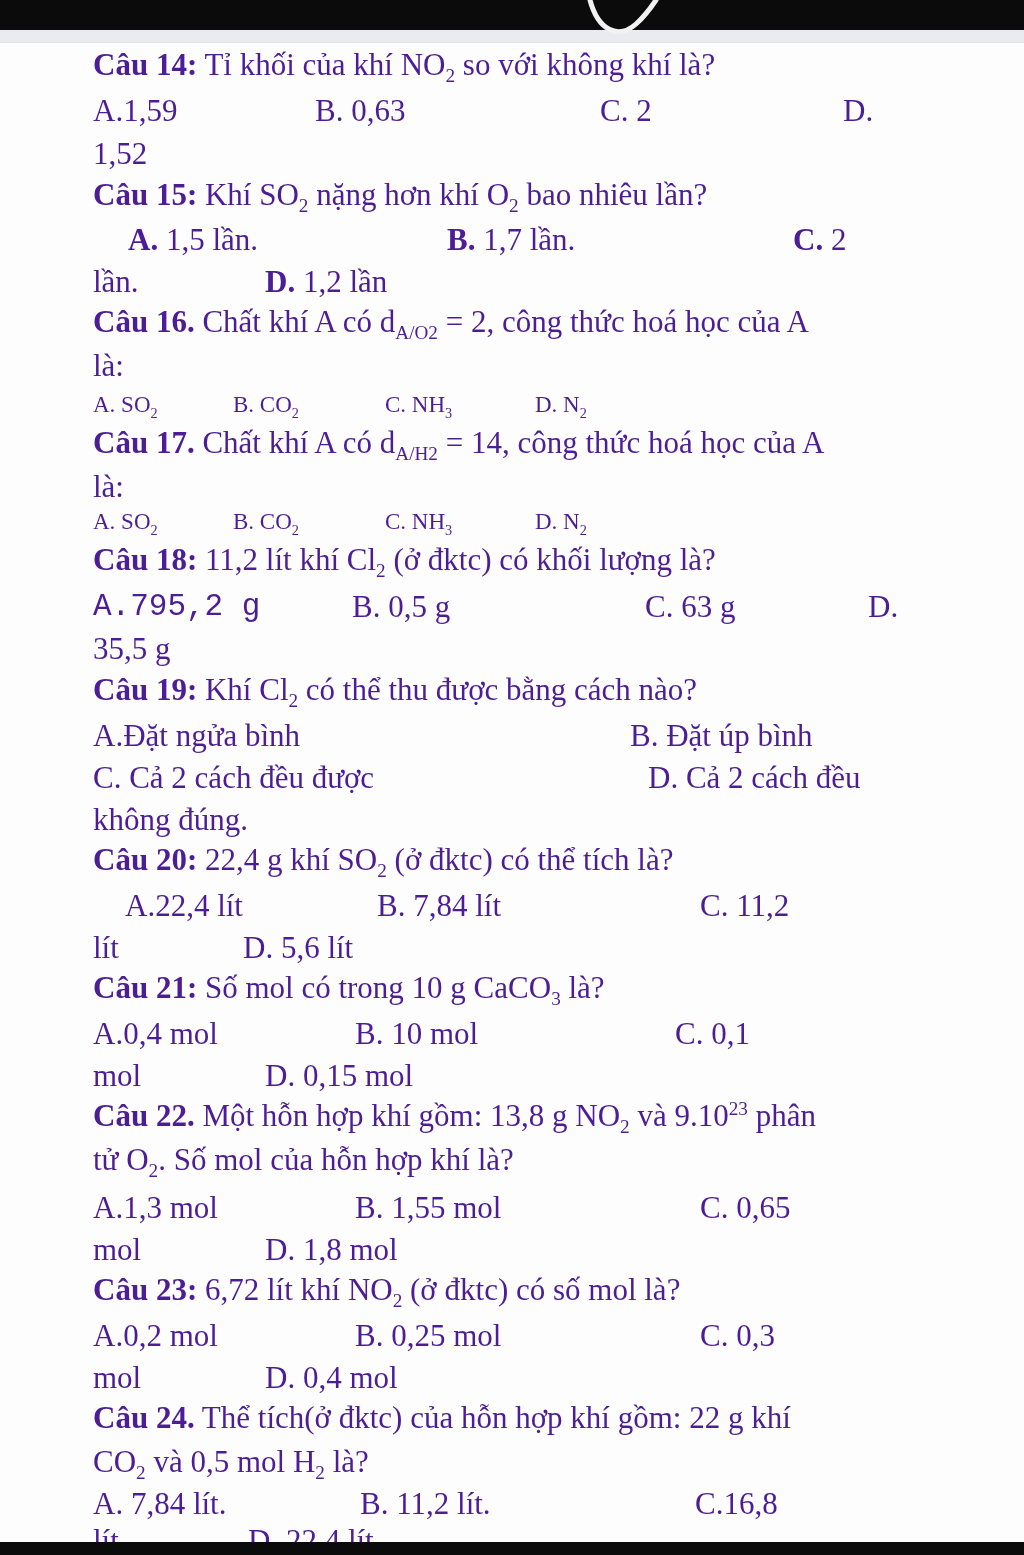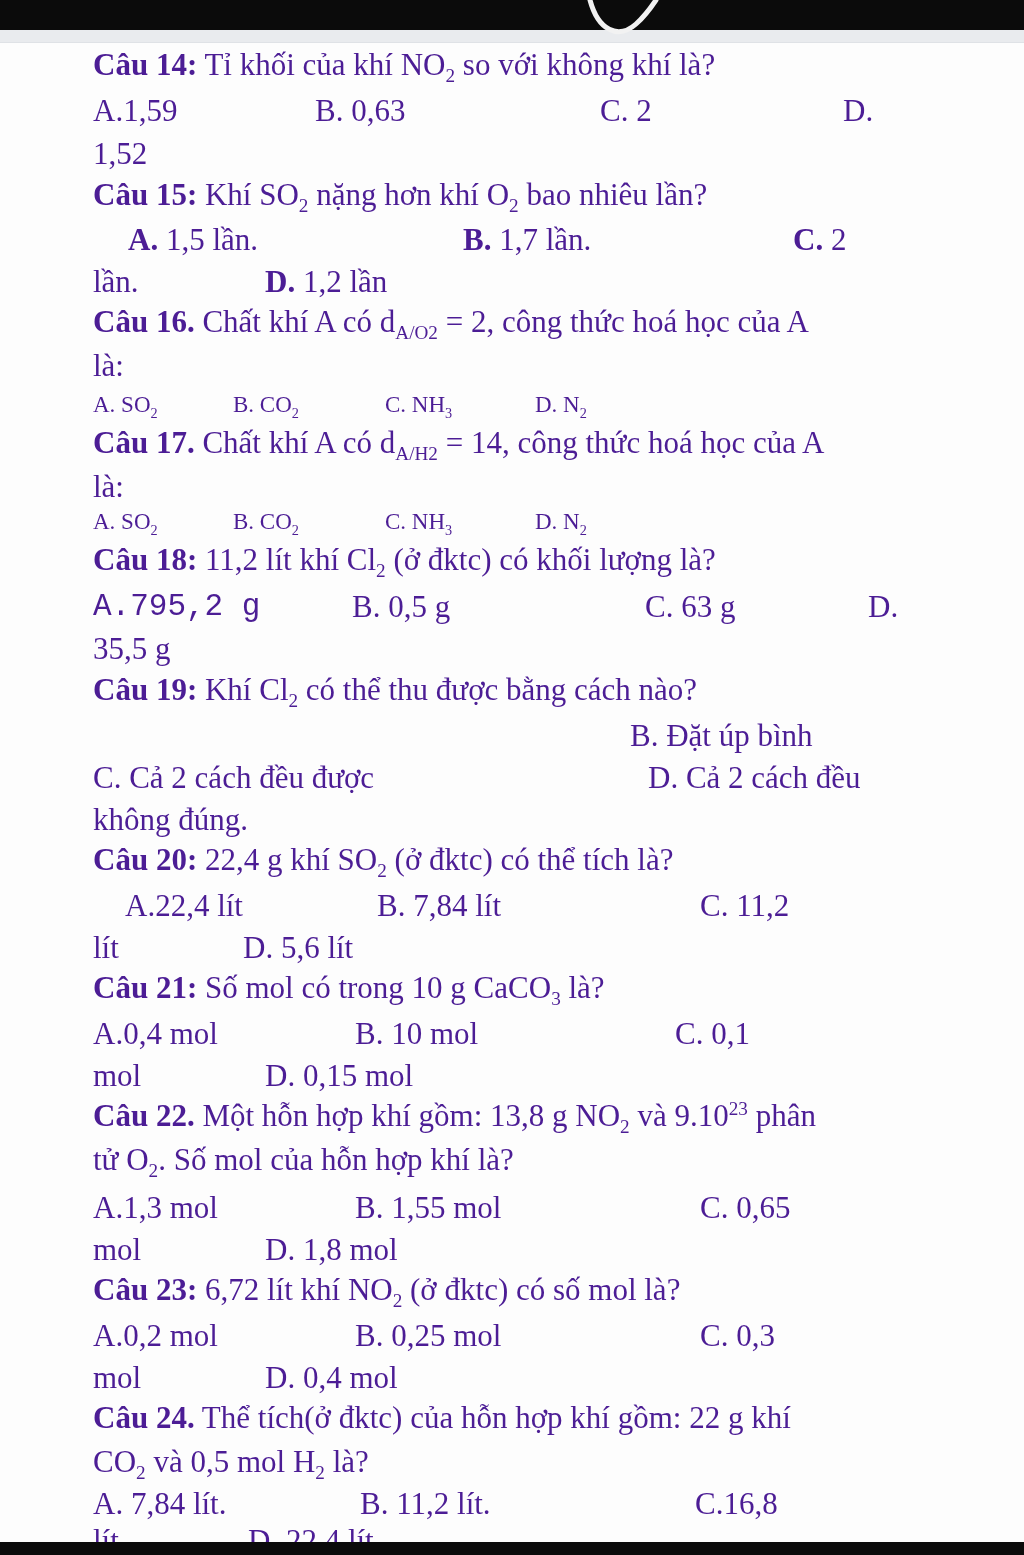--- a/index.html
+++ b/index.html
@@ -78,21 +78,21 @@
         <span class="doc-seg" style="left: 843px;">D.</span>
       </div>
       <div class="doc-line" style="top: 135px;">
         <span class="doc-seg" style="left: 93px;">1,52</span>
       </div>
       <div class="doc-line" style="top: 176px;">
         <span class="doc-seg" style="left: 93px;"><b>Câu 15:</b> Khí SO<sub>2</sub> nặng hơn khí O<sub>2</sub> bao nhiêu lần?</span>
       </div>
       <div class="doc-line" style="top: 221px;">
         <span class="doc-seg" style="left: 128px;"><b>A.</b> 1,5 lần.</span>
-        <span class="doc-seg" style="left: 463px;"><b>B.</b> 1,7 lần.</span>
+        <span class="doc-seg" style="left: 447px;"><b>B.</b> 1,7 lần.</span>
         <span class="doc-seg" style="left: 793px;"><b>C.</b> 2</span>
       </div>
       <div class="doc-line" style="top: 263px;">
         <span class="doc-seg" style="left: 93px;">lần.</span>
         <span class="doc-seg" style="left: 265px;"><b>D.</b> 1,2 lần</span>
       </div>
       <div class="doc-line" style="top: 303px;">
         <span class="doc-seg" style="left: 93px;"><b>Câu 16.</b> Chất khí A có d<sub>A/O2</sub> = 2, công thức hoá học của A</span>
       </div>
       <div class="doc-line" style="top: 347px;">
@@ -125,20 +125,21 @@
         <span class="doc-seg" style="left: 645px;">C. 63 g</span>
         <span class="doc-seg" style="left: 868px;">D.</span>
       </div>
       <div class="doc-line" style="top: 630px;">
         <span class="doc-seg" style="left: 93px;">35,5 g</span>
       </div>
       <div class="doc-line" style="top: 671px;">
         <span class="doc-seg" style="left: 93px;"><b>Câu 19:</b> Khí Cl<sub>2</sub> có thể thu được bằng cách nào?</span>
       </div>
       <div class="doc-line" style="top: 717px;">
+        <span class="doc-seg" style="left: 93px;">A.Đặt ngửa bình</span>
         <span class="doc-seg" style="left: 630px;">B. Đặt úp bình</span>
       </div>
       <div class="doc-line" style="top: 759px;">
         <span class="doc-seg" style="left: 93px;">C. Cả 2 cách đều được</span>
         <span class="doc-seg" style="left: 648px;">D. Cả 2 cách đều</span>
       </div>
       <div class="doc-line" style="top: 801px;">
         <span class="doc-seg" style="left: 93px;">không đúng.</span>
       </div>
       <div class="doc-line" style="top: 841px;">

